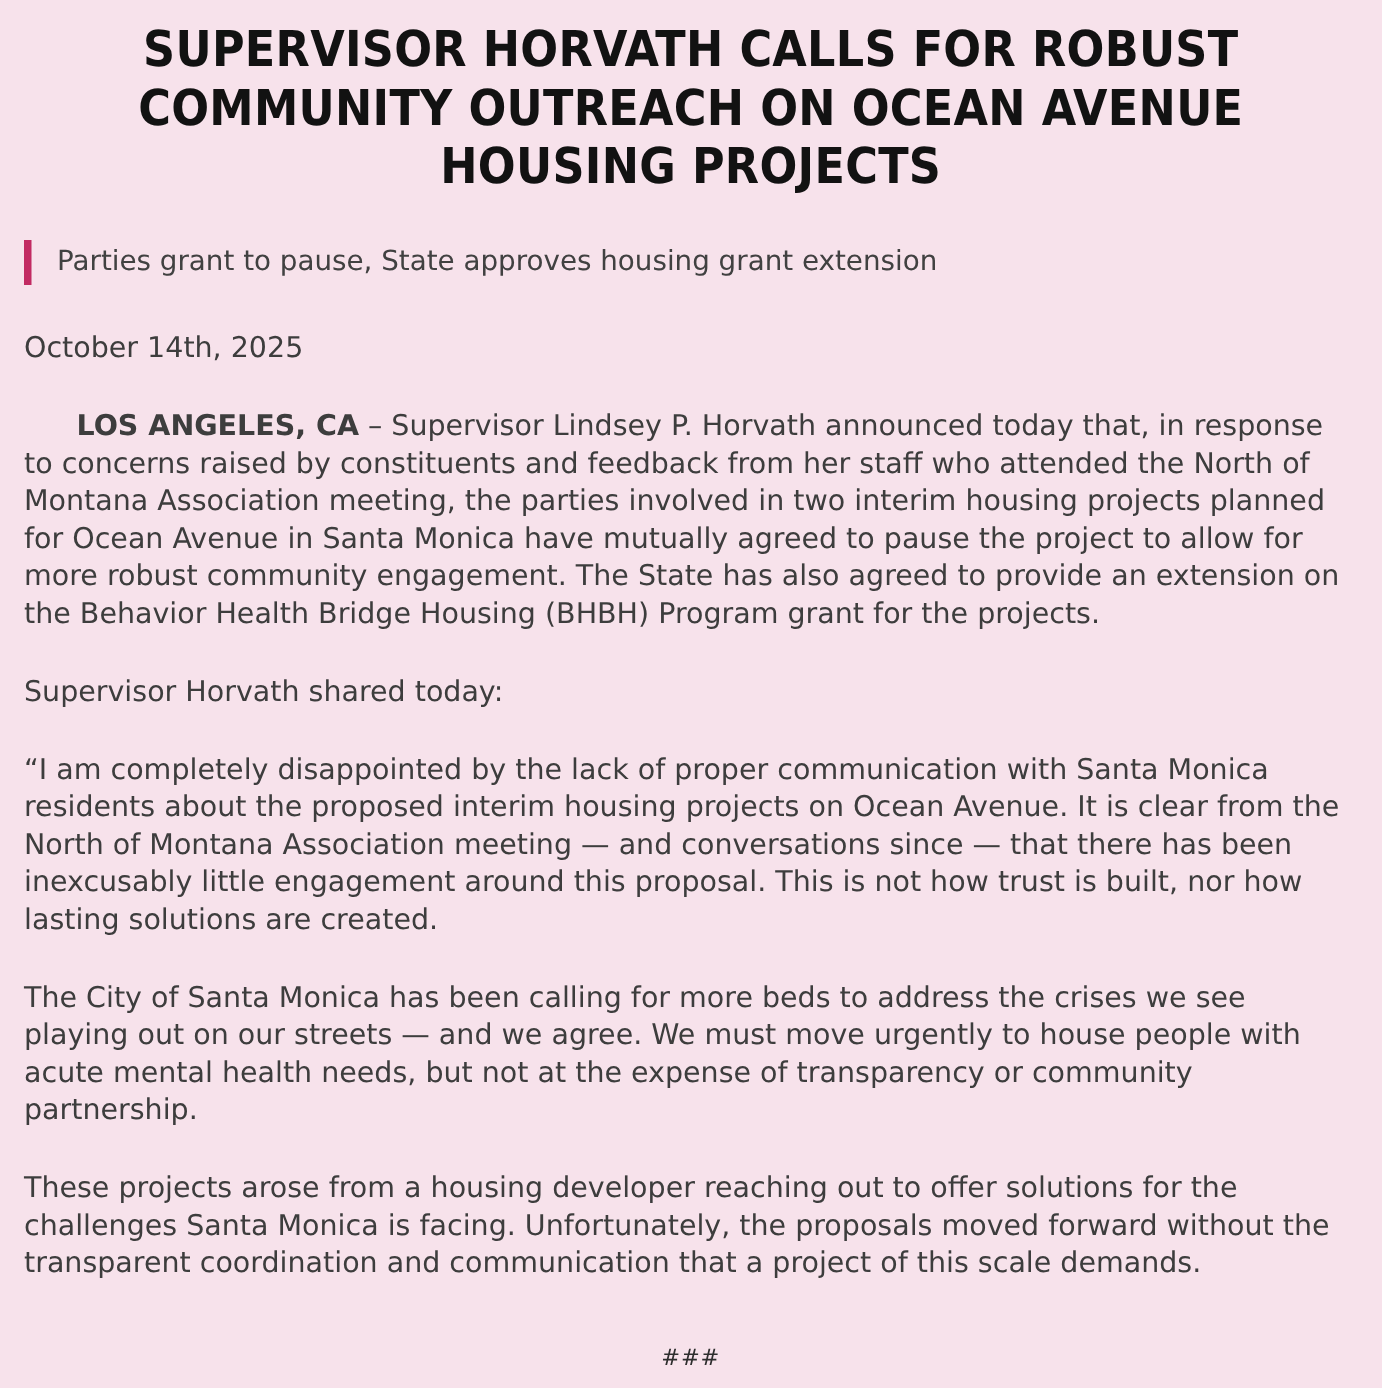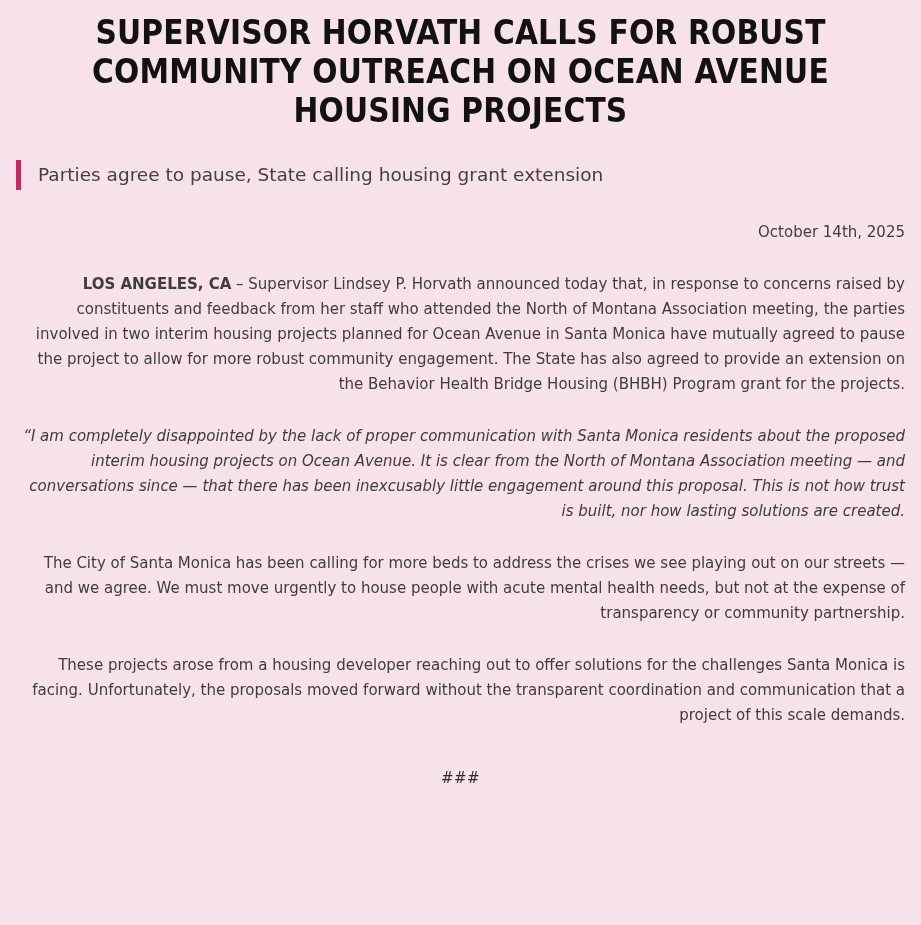--- a/index.html
+++ b/index.html
@@ -37,56 +37,56 @@
   .subtitle {
     margin-top: 29px;
     border-left: 5px solid #c22a62;
     padding: 4px 0 4px 17px;
     font-size: 18.5px;
     line-height: 1.2;
     color: #414141;
   }
   .body-copy {
     margin-top: 30px;
-    font-size: 15px;
+    font-size: 19px;
     line-height: 25px;
-    text-align: right;
   }
   .body-copy p {
     margin: 0 0 27px 0;
   }
   .para-lead {
     font-weight: 700;
+    margin-left: 35px;
   }
   .quote {
-    font-style: italic;
   }
   .end-marker {
     text-align: center;
     margin-top: 14px;
     font-size: 15px;
     color: #2e2e2e;
     letter-spacing: 0.5px;
   }
 </style>
 </head>
 <body>
 
 <div class="page">
 
   <h1 class="headline">SUPERVISOR HORVATH CALLS FOR ROBUST COMMUNITY OUTREACH ON OCEAN AVENUE HOUSING PROJECTS</h1>
 
-  <div class="subtitle">Parties agree to pause, State calling housing grant extension</div>
+  <div class="subtitle">Parties grant to pause, State approves housing grant extension</div>
 
   <div class="body-copy">
 
     <p>October 14th, 2025</p>
 
     <p><span class="para-lead">LOS ANGELES, CA</span><span> – Supervisor Lindsey P. Horvath announced today that, in response to concerns raised by constituents and feedback from her staff who attended the North of Montana Association meeting, the parties involved in two interim housing projects planned for Ocean Avenue in Santa Monica have mutually agreed to pause the project to allow for more robust community engagement. The State has also agreed to provide an extension on the Behavior Health Bridge Housing (BHBH) Program grant for the projects.</span></p>
 
+    <p>Supervisor Horvath shared today:</p>
 
     <p class="quote">“I am completely disappointed by the lack of proper communication with Santa Monica residents about the proposed interim housing projects on Ocean Avenue. It is clear from the North of Montana Association meeting — and conversations since — that there has been inexcusably little engagement around this proposal. This is not how trust is built, nor how lasting solutions are created.</p>
 
     <p>The City of Santa Monica has been calling for more beds to address the crises we see playing out on our streets — and we agree. We must move urgently to house people with acute mental health needs, but not at the expense of transparency or community partnership.</p>
 
     <p>These projects arose from a housing developer reaching out to offer solutions for the challenges Santa Monica is facing. Unfortunately, the proposals moved forward without the transparent coordination and communication that a project of this scale demands.</p>
 
 
   </div>
 

